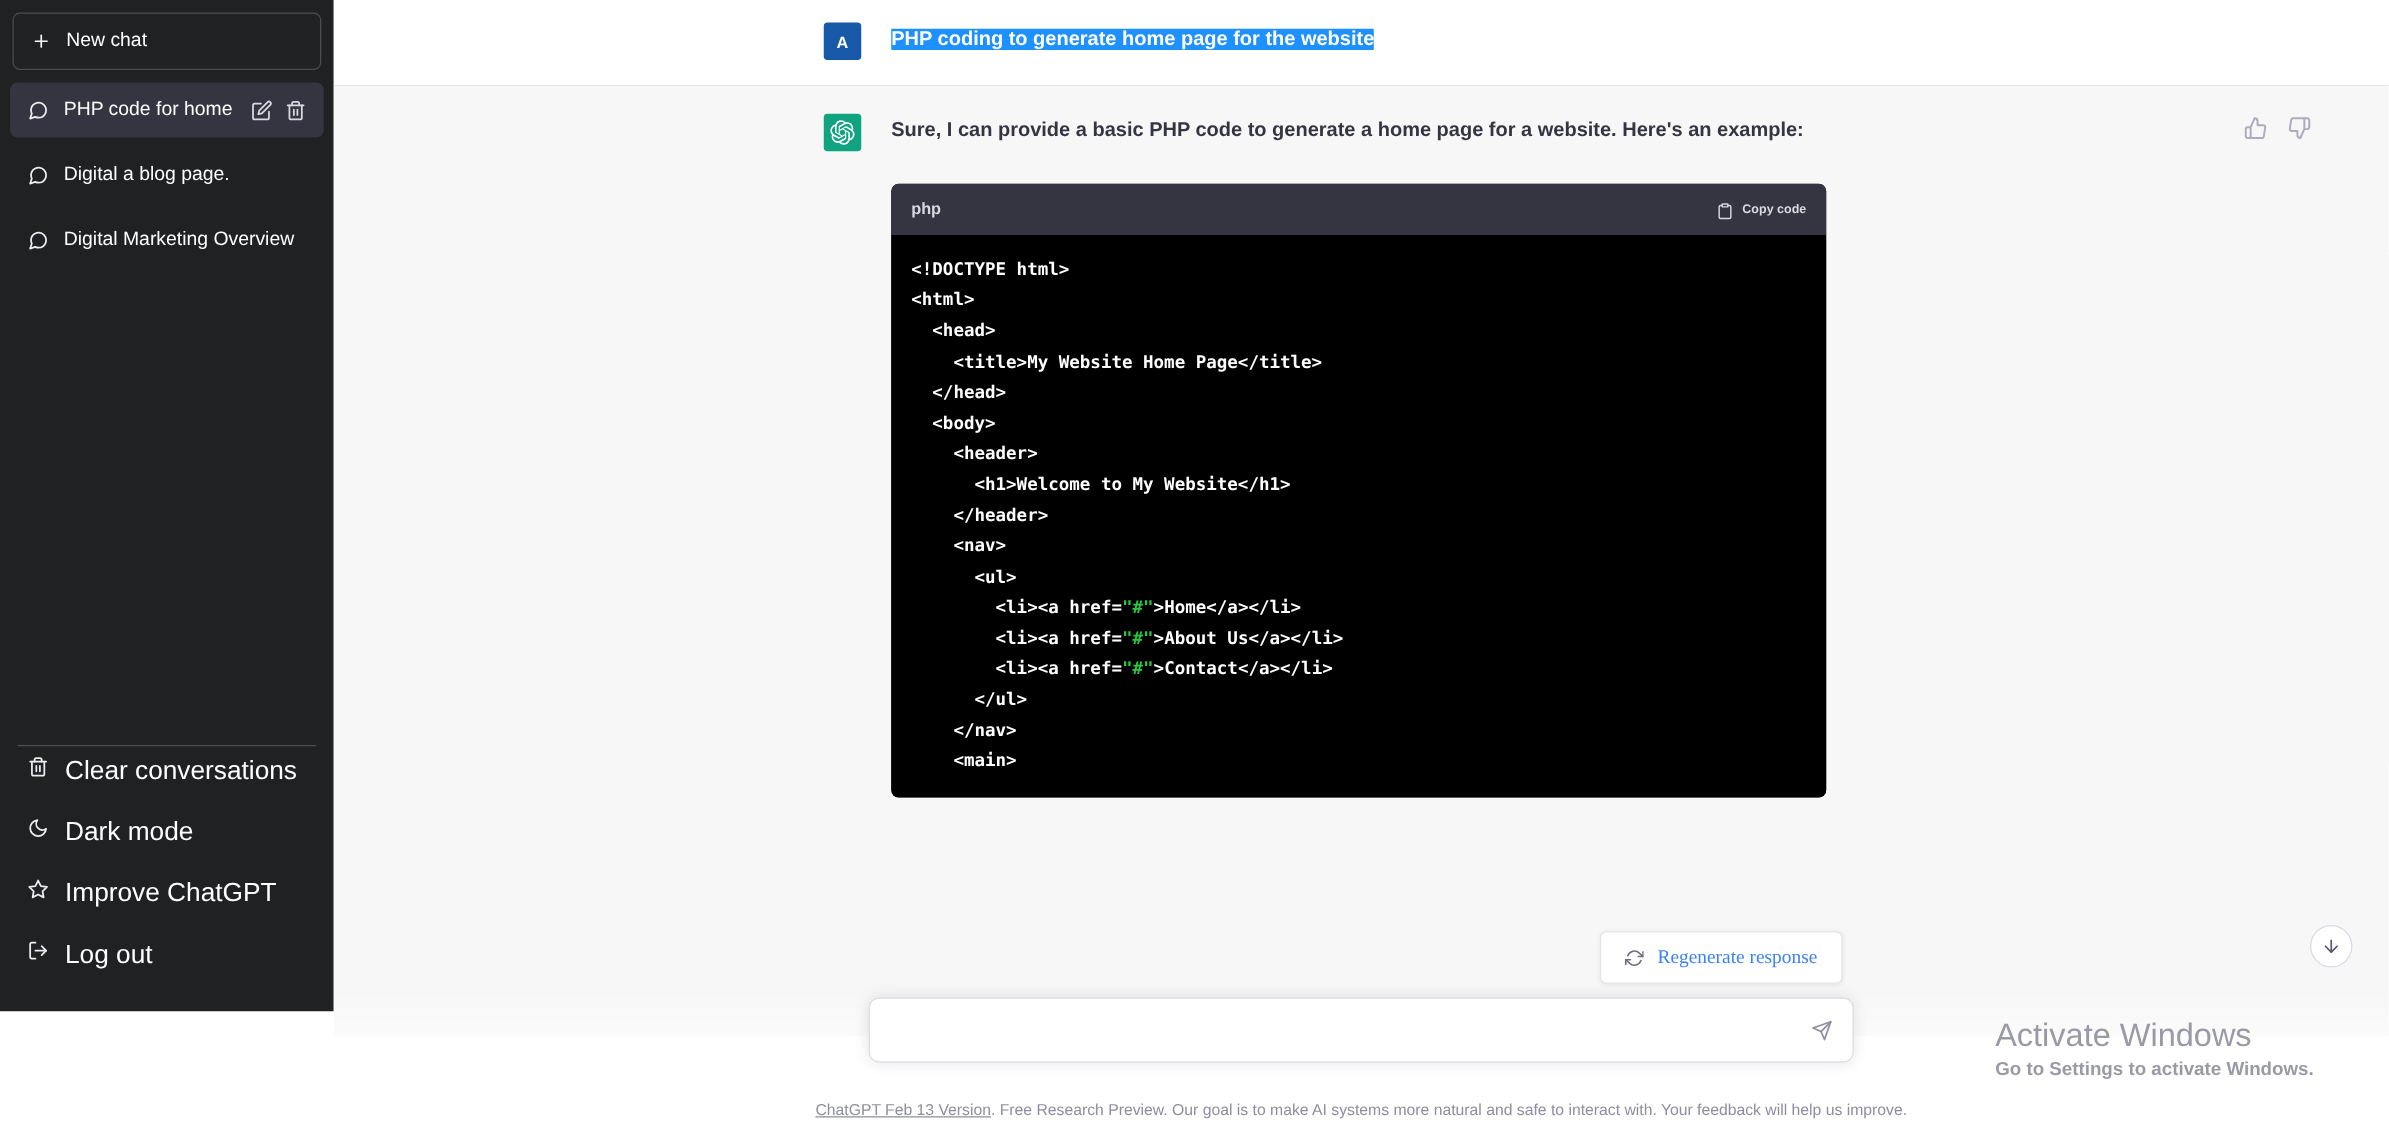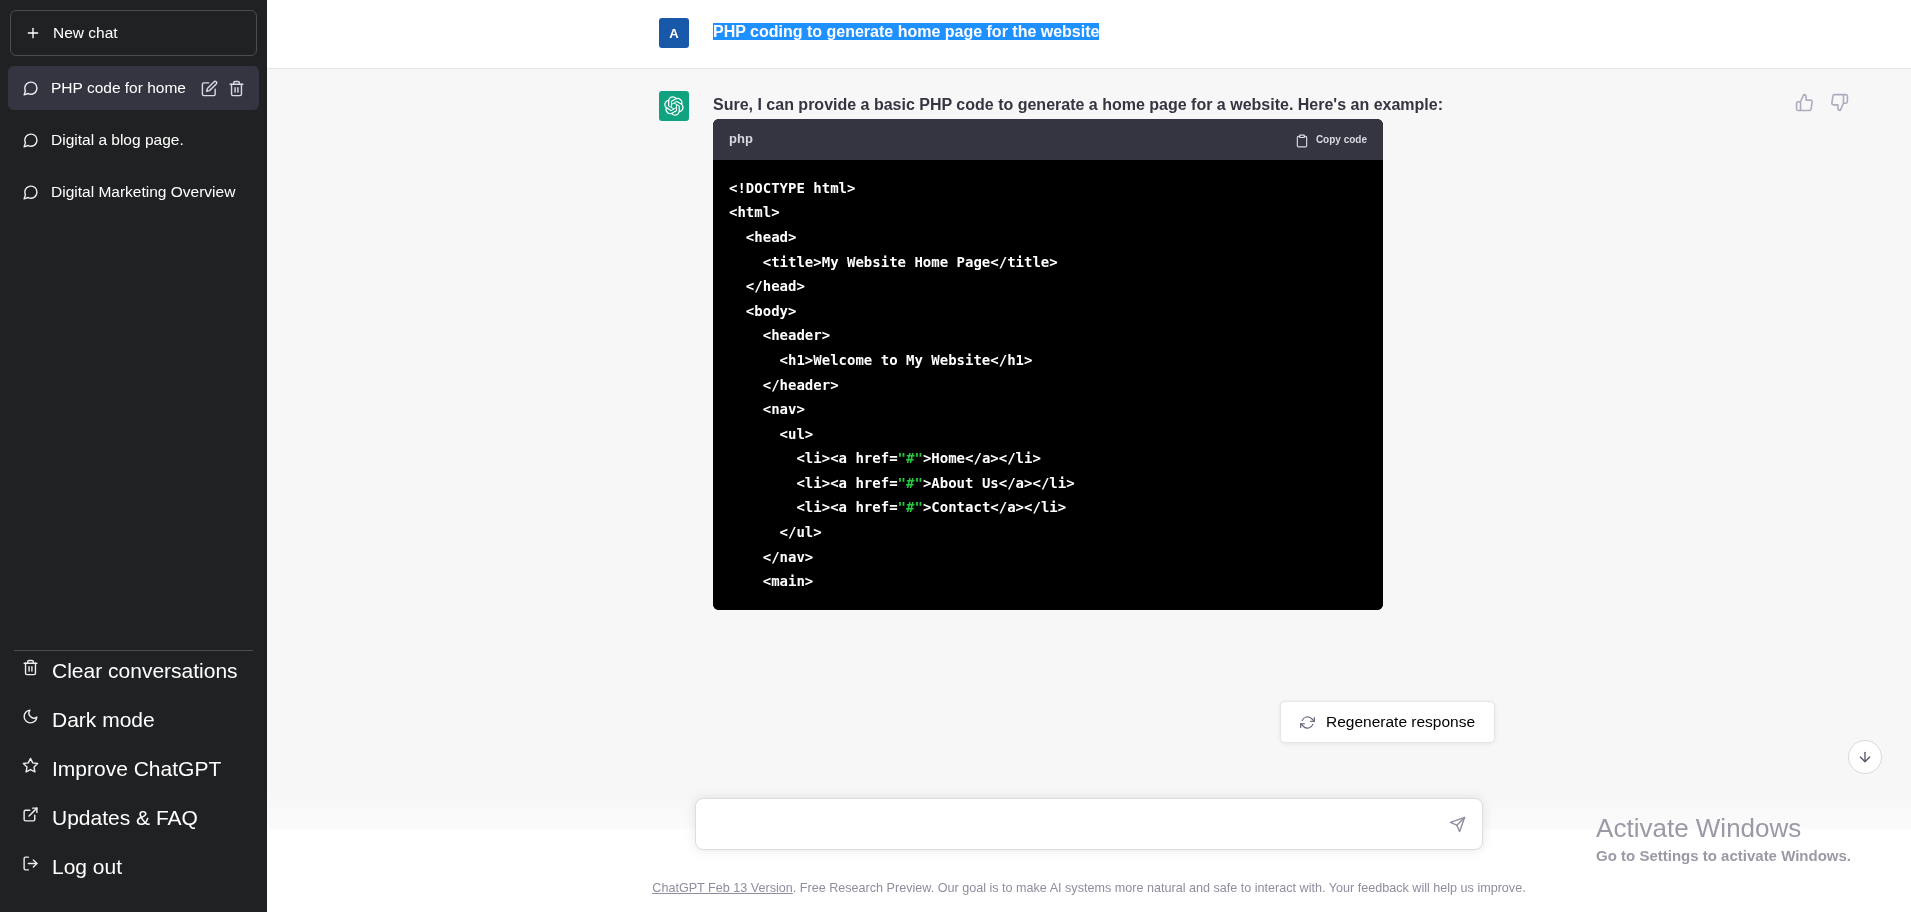--- a/index.html
+++ b/index.html
@@ -6,21 +6,21 @@
   html, body {
     width: 1911px; height: 912px;
     overflow: hidden;
     font-family: "Liberation Sans", sans-serif;
     background: #ffffff;
   }
   .app { display: flex; width: 1911px; height: 912px; position: relative; }
 
   
   .sidebar {
-    width: 267px; height: 912px; flex: 0 0 267px;
+    width: 267px; height: 809px; flex: 0 0 267px;
     background: #202123;
     display: flex; flex-direction: column;
     padding: 8px;
     color: #ffffff;
   }
   .new-chat {
     display: flex; align-items: center; gap: 12px;
     height: 46px; margin: 2px 2px 10px 2px;
     padding: 0 14px;
     border: 1px solid #4d4d4f;
@@ -80,24 +80,24 @@
     display: flex; align-items: center; justify-content: center;
     font-size: 13px; color: #fff; font-weight: 600;
   }
   .avatar.user { background: #1858a8; }
   .avatar.assistant { background: #10a37f; }
   .msg-body { flex: 1 1 auto; min-width: 0; font-size: 16px; line-height: 1.75; color: #343541; font-weight: bold; }
   .sel { background: #1e90ff; color: #ffffff; }
 
   
   .codeblock {
-    margin-top: 0;
+    margin-top: 28px;
     border-radius: 6px;
     overflow: hidden;
-    width: 670px;
+    width: 748px;
     background: #000000;
   }
   .code-head {
     background: #343541;
     color: #d9d9e3;
     font-size: 13px;
     padding: 9px 16px;
     display: flex; align-items: center; justify-content: space-between;
   }
   .copy-btn { display: flex; align-items: flex-end; gap: 7px; cursor: pointer; font-size: 10px; }
@@ -113,30 +113,31 @@
   .code-body .str { color: #27c93f; }
 
   
   .fade {
     position: absolute; left: 0; right: 0; bottom: 0; height: 120px;
     background: linear-gradient(to bottom, rgba(255,255,255,0) 0%, rgba(255,255,255,0.88) 55%, #ffffff 100%);
     pointer-events: none;
   }
   .regen {
     position: absolute;
-    left: 1013px; top: 701px;
+    left: 1013px; top: 745px;
     display: flex; align-items: center; gap: 11px;
     background: #ffffff;
     border: 1px solid #e5e5e5;
     border-radius: 5px;
     box-shadow: 0 1px 4px rgba(0,0,0,0.08);
     padding: 11px 19px;
-    font-size: 15.5px; color: #000000;
+    font-size: 15.5px; color: #3b82f6;
     cursor: pointer;
     z-index: 6;
+    font-family: Liberation Serif, serif;
   }
   .scroll-btn {
     position: absolute; right: 29px; top: 740px;
     width: 34px; height: 34px; border-radius: 50%;
     border: 1px solid #d9d9e3; background: #ffffff;
     display: flex; align-items: center; justify-content: center;
     cursor: pointer; z-index: 6;
   }
 
   
@@ -276,30 +277,20 @@
 
       <div class="menu-item">
         <span class="ico">
           <svg width="17" height="17" viewBox="0 0 24 24" fill="none" stroke="#ececf1" stroke-width="2" stroke-linecap="round" stroke-linejoin="round">
             <polygon points="12 2 15.09 8.26 22 9.27 17 14.14 18.18 21.02 12 17.77 5.82 21.02 7 14.14 2 9.27 8.91 8.26 12 2"></polygon>
           </svg>
         </span>
         <span>Improve ChatGPT</span>
       </div>
 
-      <div class="menu-item">
-        <span class="ico">
-          <svg width="17" height="17" viewBox="0 0 24 24" fill="none" stroke="#ececf1" stroke-width="2" stroke-linecap="round" stroke-linejoin="round">
-            <path d="M18 13v6a2 2 0 0 1-2 2H5a2 2 0 0 1-2-2V8a2 2 0 0 1 2-2h6"></path>
-            <polyline points="15 3 21 3 21 9"></polyline>
-              <line x1="10" y1="14" x2="21" y2="3"></line>
-          </svg>
-        </span>
-        <span>Updates &amp; FAQ</span>
-      </div>
 
       <div class="menu-item">
         <span class="ico">
           <svg width="17" height="17" viewBox="0 0 24 24" fill="none" stroke="#ececf1" stroke-width="2" stroke-linecap="round" stroke-linejoin="round">
             <path d="M9 21H5a2 2 0 0 1-2-2V5a2 2 0 0 1 2-2h4"></path>
             <polyline points="16 17 21 12 16 7"></polyline>
               <line x1="21" y1="12" x2="9" y2="12"></line>
           </svg>
         </span>
         <span>Log out</span>

